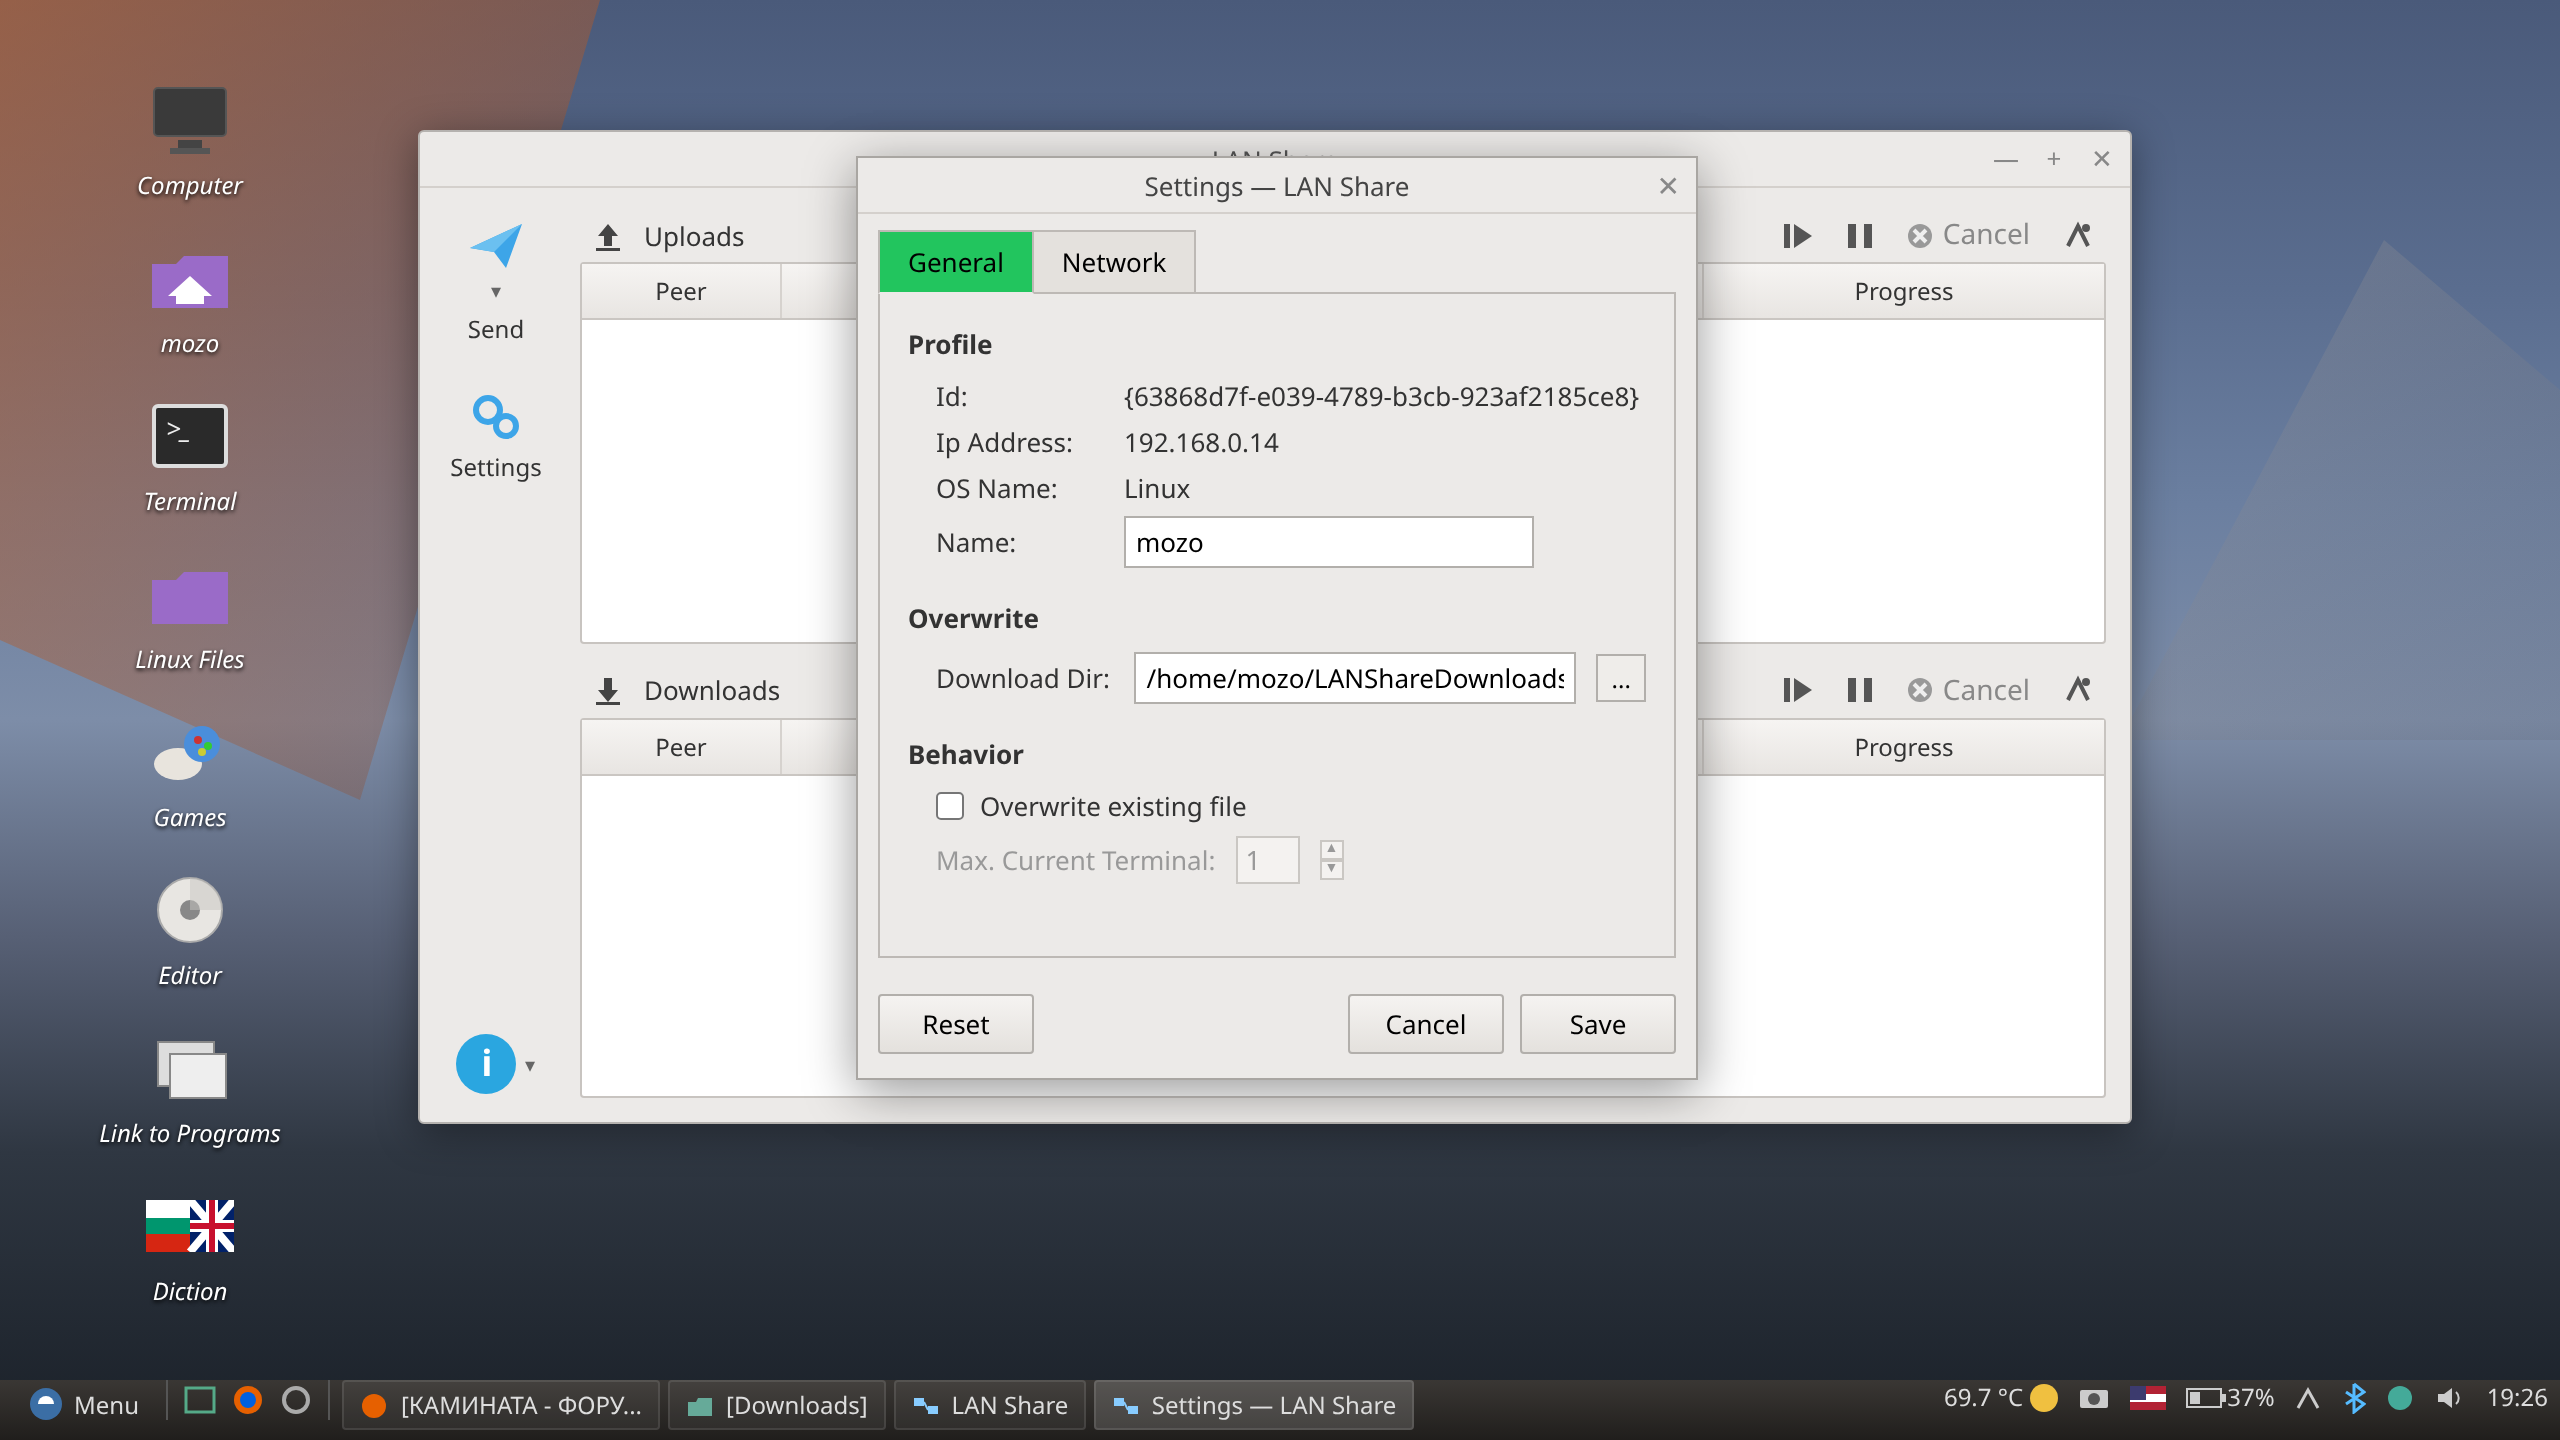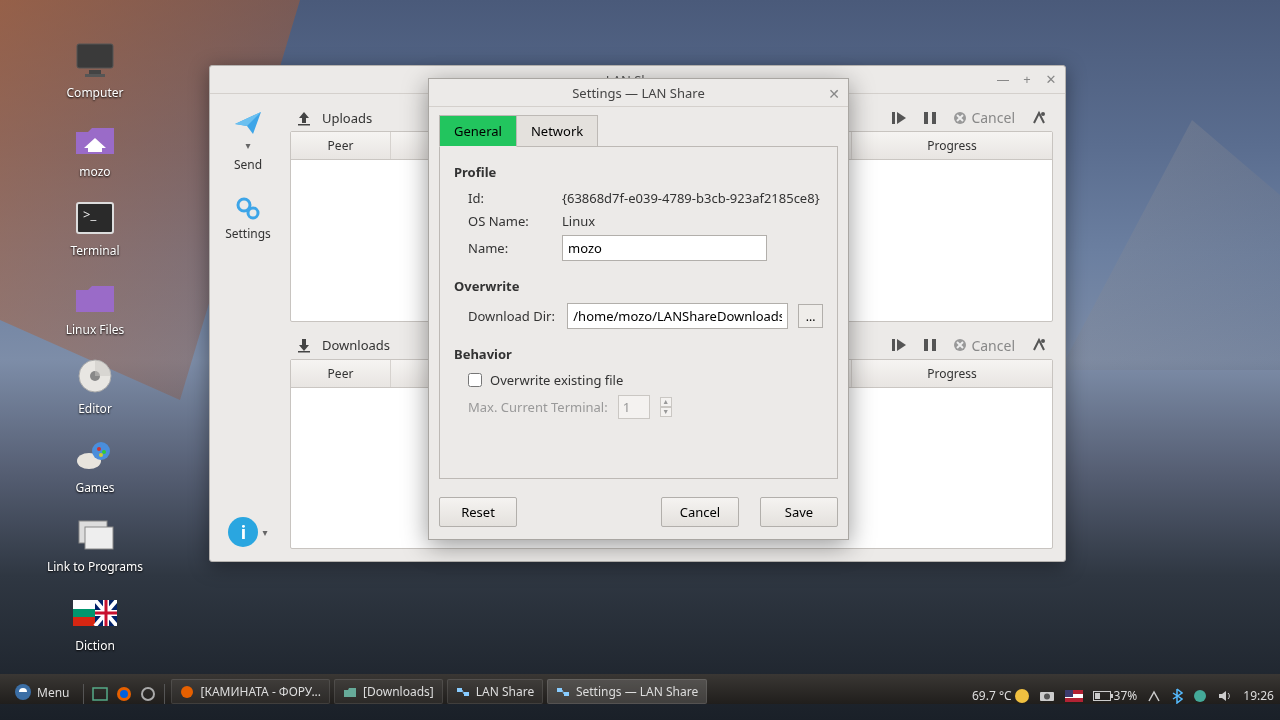--- a/index.html
+++ b/index.html
@@ -5,21 +5,21 @@
 * { box-sizing: border-box; margin: 0; padding: 0; font-family: "Noto Sans", "Segoe UI", Arial, sans-serif; }
 body { width: 1280px; height: 720px; overflow: hidden; position: relative; }
 
 
 .wallpaper { position: absolute; inset: 0; background: linear-gradient(to bottom, #4a5a7a 0%, #5a6d8f 20%, #6b7fa0 35%, #7d8da8 50%, #576075 65%, #2f3742 80%, #1a2028 100%); }
 .wallpaper::before { content:""; position:absolute; left:0; top:0; width:300px; height:400px; background: linear-gradient(135deg, rgba(200,100,40,0.6), rgba(120,50,20,0.2)); clip-path: polygon(0 0, 100% 0, 60% 100%, 0 80%); }
 .wallpaper::after { content:""; position:absolute; right:0; top:120px; width:220px; height:250px; background: linear-gradient(145deg, rgba(180,170,160,0.25), rgba(60,60,70,0.1)); clip-path: polygon(60% 0, 100% 30%, 100% 100%, 0 100%); }
 
 
 .desktop { position: absolute; top: 40px; left: 45px; display: flex; flex-direction: column; gap: 18px; }
-.dicon { display: flex; flex-direction: column; align-items: center; width: 100px; cursor: pointer; }
+.dicon { display: flex; flex-direction: column; align-items: center; width: 100px; cursor: pointer; font-style: italic; }
 .dicon .ico { width: 44px; height: 40px; display:flex; align-items:center; justify-content:center; }
 .dicon .lbl { color: #fff; font-size: 12px; text-shadow: 0 1px 2px #000; margin-top: 4px; text-align:center; }
 
 
 .mainwin { position: absolute; left: 209px; top: 65px; width: 857px; height: 497px; background: #eceae8; border: 1px solid #b5b2af; border-radius: 3px; box-shadow: 0 4px 20px rgba(0,0,0,0.4); }
 .titlebar { height: 28px; display:flex; align-items:center; justify-content:center; font-size:13px; color:#555; position:relative; border-bottom:1px solid #d4d0cc;}
 .winctrls { position:absolute; right:6px; top:4px; display:flex; gap:8px; color:#888; font-size:13px;}
 .winctrls span { width:16px; text-align:center; cursor:pointer; }
 
 .mainbody { display:flex; height: calc(100% - 28px); }
@@ -52,26 +52,26 @@
 .row .k { width:84px; }
 .row input[type=text] { border:1px solid #b2afab; padding:3px 5px; font-size:13px; background:#fff;}
 .row .v-name{width:205px;} .row .v-dir{width:232px;text-align:center;}
 .browse { width:26px; height:24px; border:1px solid #b2afab; background:#efedea; font-size:12px; cursor:pointer;}
 .chk { display:flex; align-items:center; gap:8px; margin:6px 0 6px 14px;}
 .chk input{width:14px;height:14px;}
 .spin { display:flex; align-items:center; gap:10px; margin:6px 0 6px 14px; color:#999;}
 .spin .sv{ width:32px; border:1px solid #cac7c3; padding:2px 4px; background:#f4f2f0; color:#999;}
 .spin .sbtns{display:flex; flex-direction:column;}
 .spin .sbtns span{font-size:7px; border:1px solid #cac7c3; width:12px; text-align:center; line-height:8px; background:#f4f2f0;}
-.dlg-btns { display:flex; padding:8px 10px 12px 10px; gap:21px;}
+.dlg-btns { display:flex; padding:8px 10px 12px 10px; gap:8px;}
 .dlg-btns button { padding:5px 0; width:78px; font-size:13px; border:1px solid #b2afab; background:linear-gradient(#f5f3f1,#e4e1dd); cursor:pointer; border-radius:2px;}
 .dlg-btns .spacer{flex:1;}
 
 
-.taskbar { position:absolute; left:0; right:0; bottom:16px; height:30px; background: linear-gradient(#3a3734,#201e1c); display:flex; align-items:flex-end; color:#ddd; font-size:12px; padding:0 6px; gap:4px;}
+.taskbar { position:absolute; left:0; right:0; bottom:0; height:30px; background: linear-gradient(#3a3734,#201e1c); display:flex; align-items:flex-start; color:#ddd; font-size:12px; padding:0 6px; gap:4px;}
 .taskbar .menu { display:flex; align-items:center; gap:5px; padding:3px 8px; cursor:pointer;}
 .taskbar .sep{width:1px; height:20px; background:#555; margin:0 2px;}
 .taskbar .ql{width:20px; height:20px; display:flex; align-items:center; justify-content:center; cursor:pointer;}
 .taskitem { display:flex; align-items:center; gap:6px; padding:3px 8px; background:rgba(255,255,255,0.05); border:1px solid rgba(255,255,255,0.1); border-radius:2px; cursor:pointer; max-width:160px; white-space:nowrap; overflow:hidden;}
 .taskitem.active{background:rgba(255,255,255,0.15);}
 .tray { margin-left:auto; display:flex; align-items:center; gap:10px;}
 .tray .t{display:flex; align-items:center; gap:3px;}
 .weather-dot{width:14px;height:14px;border-radius:50%;background:#f0c040;}
 .battery{width:18px;height:10px;border:1px solid #ccc; position:relative;} .battery::after{content:"";position:absolute;right:-3px;top:2px;width:2px;height:4px;background:#ccc;} .battery .fill{position:absolute;left:1px;top:1px;bottom:1px;width:35%;background:#ccc;}
 .flag-us{width:18px;height:12px;background:linear-gradient(#b22234 33%, #fff 33% 66%, #b22234 66%); position:relative;} .flag-us::before{content:"";position:absolute;left:0;top:0;width:8px;height:7px;background:#3c3b6e;}
@@ -114,39 +114,39 @@
   <div class="dicon">
     <div class="ico">
         <svg width="42" height="34">
           <path d="M2 10 L14 10 L18 6 L40 6 L40 32 L2 32 Z" fill="#9a6bc8"></path>
         </svg>
       </div>
     <span class="lbl">Linux Files</span>
   </div>
   <div class="dicon">
     <div class="ico">
-        <svg width="36" height="36">
-          <circle cx="18" cy="18" r="16" fill="#e8e6e2" stroke="#aaa"></circle>
-          <circle cx="18" cy="18" r="5" fill="#888"></circle>
-          <path d="M18 2 A16 16 0 0 1 34 18 L18 18 Z" fill="#c8c6c2" opacity="0.5"></path>
-        </svg>
-      </div>
-    <span class="lbl">Editor</span>
-  </div>
-  <div class="dicon">
-    <div class="ico">
         <svg width="40" height="36">
           <ellipse cx="14" cy="24" rx="12" ry="8" fill="#e8e4dd"></ellipse>
           <circle cx="26" cy="14" r="9" fill="#4a8edb"></circle>
           <circle cx="24" cy="12" r="2" fill="#c33"></circle>
           <circle cx="29" cy="15" r="2" fill="#3c3"></circle>
           <circle cx="26" cy="18" r="2" fill="#cc3"></circle>
         </svg>
       </div>
     <span class="lbl">Games</span>
+  </div>
+  <div class="dicon">
+    <div class="ico">
+        <svg width="36" height="36">
+          <circle cx="18" cy="18" r="16" fill="#e8e6e2" stroke="#aaa"></circle>
+          <circle cx="18" cy="18" r="5" fill="#888"></circle>
+          <path d="M18 2 A16 16 0 0 1 34 18 L18 18 Z" fill="#c8c6c2" opacity="0.5"></path>
+        </svg>
+      </div>
+    <span class="lbl">Editor</span>
   </div>
   <div class="dicon">
     <div class="ico">
         <svg width="40" height="34">
           <rect x="4" y="4" width="28" height="22" fill="#ddd" stroke="#888"></rect>
           <rect x="10" y="10" width="28" height="22" fill="#eee" stroke="#888"></rect>
         </svg>
       </div>
     <span class="lbl">Link to Programs</span>
   </div>
@@ -308,20 +308,24 @@
   </div>
   <div class="tabs">
     <div class="tab active">General</div>
     <div class="tab">Network</div>
   </div>
   <div class="tabbody">
     <div class="grp-title">Profile</div>
     <div class="row">
         <span class="k">Id:</span>
         <span>{63868d7f-e039-4789-b3cb-923af2185ce8}</span>
+      </div>
+    <div class="row">
+        <span class="k">Ip Address:</span>
+        <span>192.168.0.14</span>
       </div>
     <div class="row">
         <span class="k">OS Name:</span>
         <span>Linux</span>
       </div>
     <div class="row">
         <span class="k">Name:</span>
         <input type="text" class="v-name" value="mozo" style="">
       </div>
 

